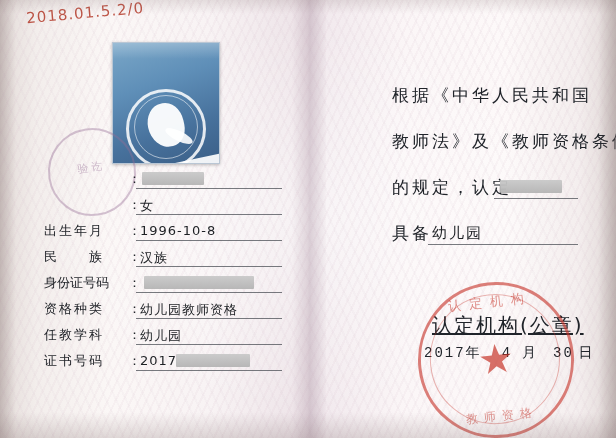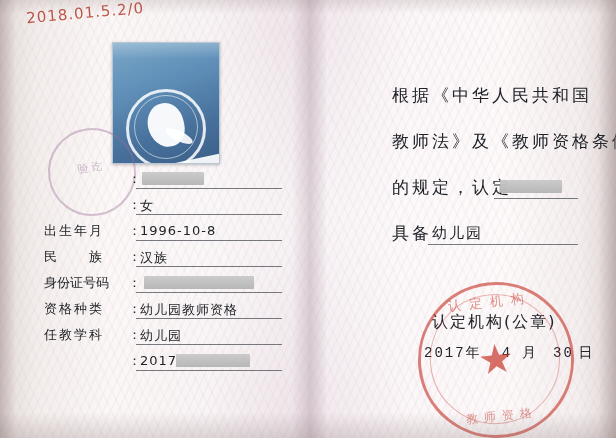--- a/index.html
+++ b/index.html
@@ -128,22 +128,23 @@
     position:absolute;height:1px;background:#4b4f55;opacity:.75;
   }
   .rval{
     position:absolute;font-size:15px;color:#1d2024;letter-spacing:2px;
     font-family:"DejaVu Sans","Liberation Sans",sans-serif;
   }
 
   
   #org{
     position:absolute;left:432px;top:312px;
-    font-size:16px;color:#20242a;letter-spacing:2px;
-    font-family:"DejaVu Sans","Liberation Sans",sans-serif;
+    font-size:20px;color:#20242a;letter-spacing:2px;
+    font-family:"DejaVu Sans","Liberation Sans",sans-serif;
+    text-decoration:underline;
   }
   #dateline{
     position:absolute;left:424px;top:344px;
     font-size:14px;color:#20242a;letter-spacing:2px;
     font-family:Liberation Mono, monospace;
   }
   .dseg{display:inline-block;min-width:30px;text-align:center;border-bottom:1px solid rgba(70,70,75,.0);}
 
   
   #seal{
@@ -247,20 +248,21 @@
   </div>
 
   <div class="fieldrow" style="top:326px">
     <span class="flabel">任教学科</span>
     <span class="fcolon">：</span>
     <span class="fval">幼儿园</span>
     <span class="fline"></span>
   </div>
 
   <div class="fieldrow" style="top:352px">
+    <span class="flabel">证书号码</span>
     <span class="fcolon">：</span>
     <span class="fval">2017</span>
     <span class="redacted" style="left:132px;width:74px"></span>
     <span class="fline"></span>
   </div>
 
   <div class="rline" style="top:84px">根据《中华人民共和国</div>
   <div class="rline" style="top:130px">教师法》及《教师资格条例》</div>
 
   <div class="rline" style="top:176px">的规定，认定</div>

